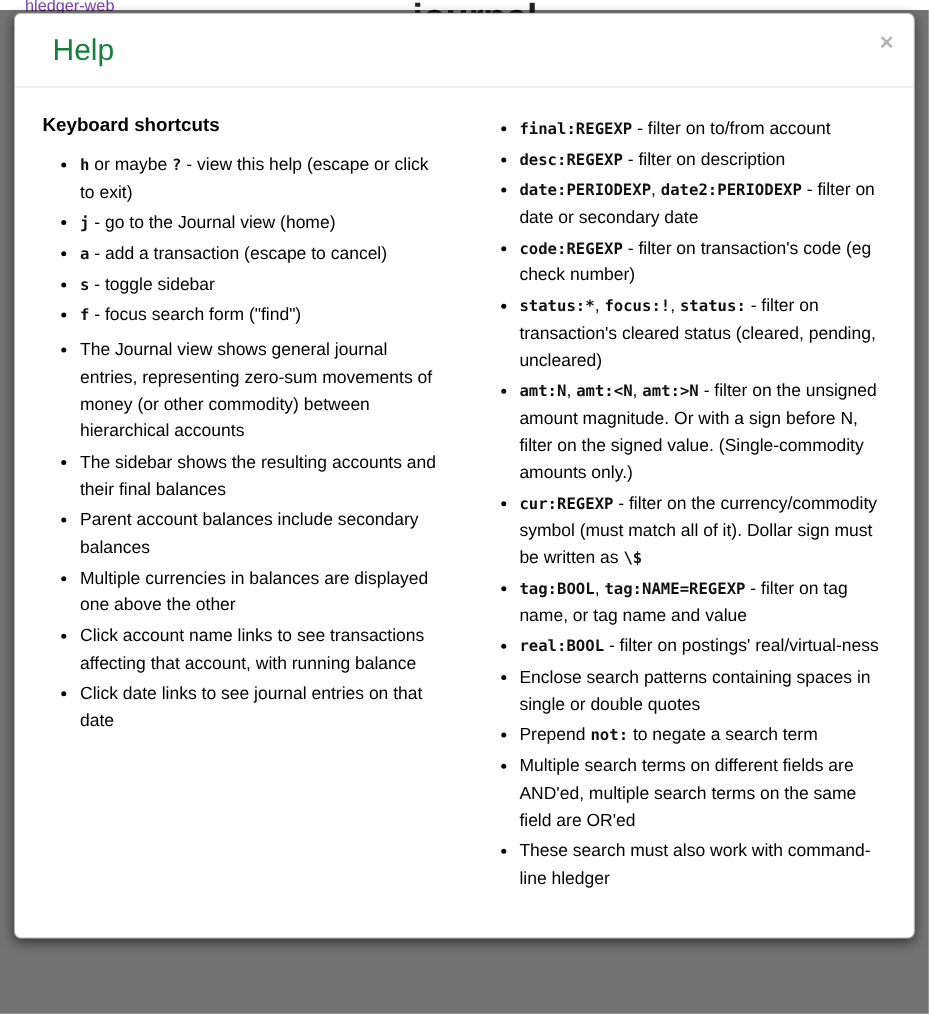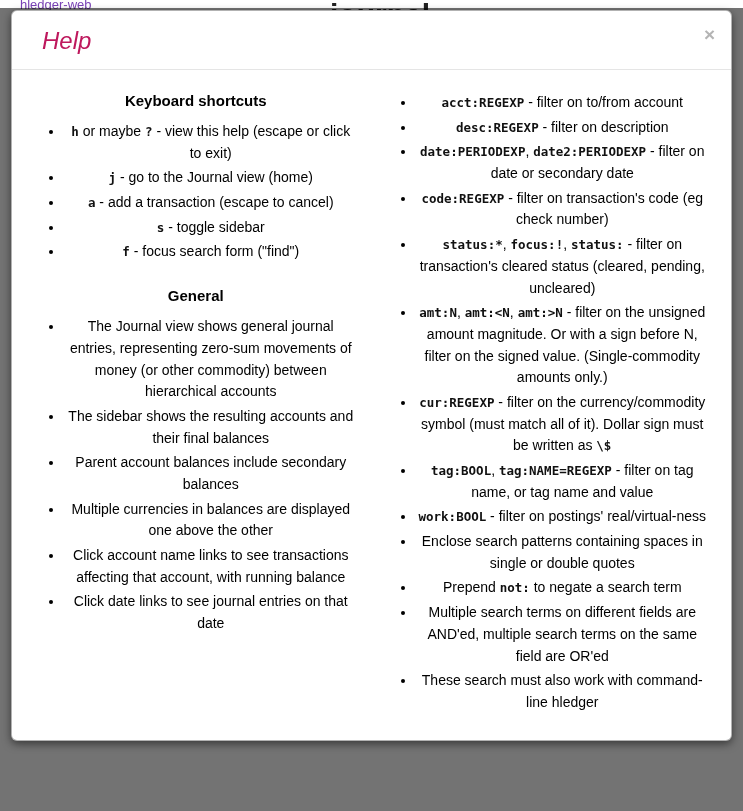--- a/index.html
+++ b/index.html
@@ -62,39 +62,37 @@
   }
   .modal-header {
     position: relative;
     padding: 16px 20px 14px 30px;
     border-bottom: 1px solid #e5e5e5;
   }
   .modal-title {
     margin: 0;
     font-size: 24px;
     font-weight: 500;
-    color: #be185d;
-    font-style: italic;
+    color: #15803d;
   }
   .close {
     position: absolute;
     right: 16px;
     top: 14px;
     font-size: 19px;
     font-weight: bold;
     line-height: 1;
     color: #b4b4b4;
     cursor: pointer;
   }
 
   .modal-body {
     display: flex;
     gap: 28px;
-    padding: 22px 22px 20px 22px;
-    text-align: center;
+    padding: 22px 22px 30px 22px;
   }
   .col { flex: 1; min-width: 0; }
 
   .section-title {
     margin: 0 0 12px 0;
     font-size: 15px;
     font-weight: bold;
     color: #000;
   }
   .section-title.spaced { margin-top: 24px; }
@@ -134,41 +132,40 @@
   <div class="modal-body">
     <div class="col">
       <h4 class="section-title">Keyboard shortcuts</h4>
       <ul class="help-list">
           <li><code>h</code> or maybe <code>?</code> - view this help (escape or click to exit)</li>
           <li><code>j</code> - go to the Journal view (home)</li>
           <li><code>a</code> - add a transaction (escape to cancel)</li>
           <li><code>s</code> - toggle sidebar</li>
           <li><code>f</code> - focus search form ("find")</li>
         </ul>
-      <h4 class="section-title spaced">General</h4>
       <ul class="help-list">
           <li>The Journal view shows general journal entries, representing zero-sum movements of money (or other commodity) between hierarchical accounts</li>
           <li>The sidebar shows the resulting accounts and their final balances</li>
           <li>Parent account balances include secondary balances</li>
           <li>Multiple currencies in balances are displayed one above the other</li>
           <li>Click account name links to see transactions affecting that account, with running balance</li>
           <li>Click date links to see journal entries on that date</li>
         </ul>
     </div>
     <div class="col">
       <ul class="help-list">
-          <li><code>acct:REGEXP</code> - filter on to/from account</li>
+          <li><code>final:REGEXP</code> - filter on to/from account</li>
           <li><code>desc:REGEXP</code> - filter on description</li>
           <li><code>date:PERIODEXP</code>, <code>date2:PERIODEXP</code> - filter on date or secondary date</li>
           <li><code>code:REGEXP</code> - filter on transaction's code (eg check number)</li>
           <li><code>status:*</code>, <code>focus:!</code>, <code>status:</code> - filter on transaction's cleared status (cleared, pending, uncleared)</li>
           <li><code>amt:N</code>, <code>amt:&lt;N</code>, <code>amt:&gt;N</code> - filter on the unsigned amount magnitude. Or with a sign before N, filter on the signed value. (Single-commodity amounts only.)</li>
           <li><code>cur:REGEXP</code> - filter on the currency/commodity symbol (must match all of it). Dollar sign must be written as <code>\$</code></li>
           <li><code>tag:BOOL</code>, <code>tag:NAME=REGEXP</code> - filter on tag name, or tag name and value</li>
-          <li><code>work:BOOL</code> - filter on postings' real/virtual-ness</li>
+          <li><code>real:BOOL</code> - filter on postings' real/virtual-ness</li>
           <li>Enclose search patterns containing spaces in single or double quotes</li>
           <li>Prepend <code>not:</code> to negate a search term</li>
           <li>Multiple search terms on different fields are AND'ed, multiple search terms on the same field are OR'ed</li>
           <li>These search must also work with command-line hledger</li>
         </ul>
     </div>
   </div>
 </div>
 
 </body></html>

